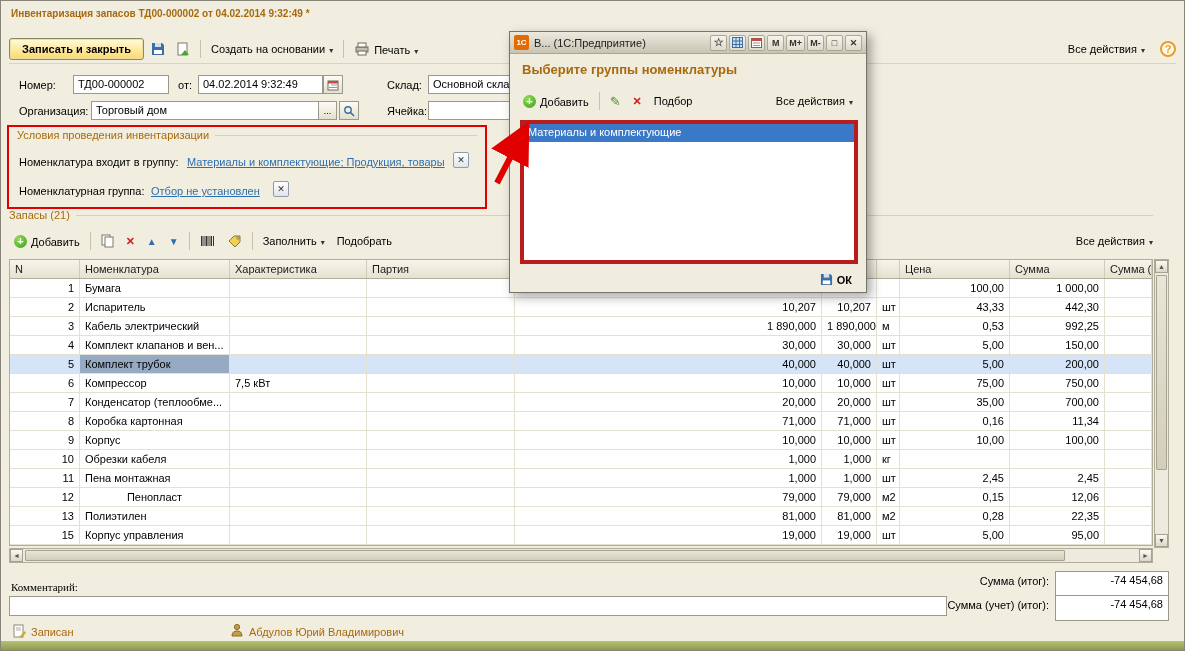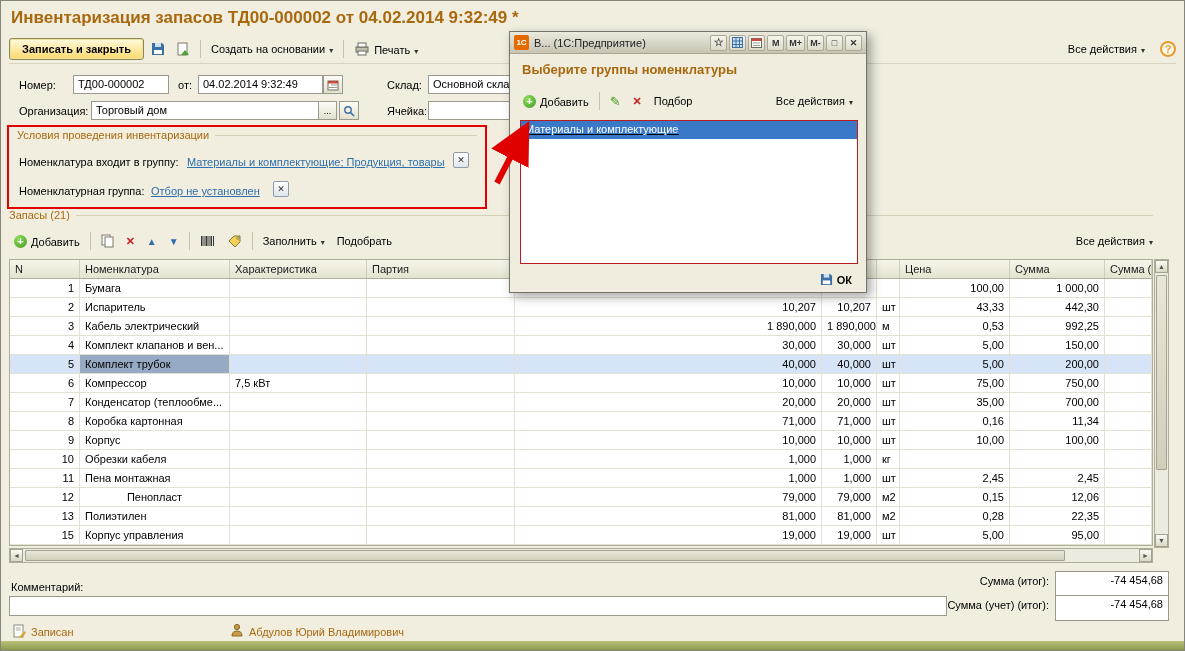--- a/index.html
+++ b/index.html
@@ -2,21 +2,21 @@
 <html><head>
 <meta charset="utf-8">
 <style>
   html,body{margin:0;padding:0;background:#888;}
   *{box-sizing:border-box;}
   .window{
     position:relative;width:1185px;height:651px;background:#f1eee0;
     border:1px solid #87857a;overflow:hidden;
     font-family:"Liberation Sans",sans-serif;font-size:11px;color:#000;
   }
-  .title{position:absolute;left:10px;top:7px;font-size:17px;font-weight:bold;color:#a8690e;white-space:nowrap;}
+  .title{position:absolute;left:10px;top:7px;font-size:10px;font-weight:bold;color:#a8690e;white-space:nowrap;}
   
   .main-toolbar{position:absolute;left:8px;top:36px;right:8px;height:27px;display:flex;align-items:center;gap:2px;border-bottom:1px solid #d8d4c2;padding-bottom:2px;}
   .stocks-toolbar{position:absolute;left:8px;top:228px;height:24px;display:flex;align-items:center;gap:2px;}
   .btn-primary{height:22px;padding:2px 12px;font-weight:bold;font-size:11px;color:#000;
     background:linear-gradient(#fffbe0,#fbd96a);border:1px solid #8a8a56;border-radius:3px;
     box-shadow:inset 0 0 0 1px #efe0a0;cursor:pointer;font-family:"Liberation Sans",sans-serif;}
   .tbtn{display:flex;align-items:flex-end;gap:4px;padding:3px 5px;border-radius:2px;cursor:pointer;white-space:nowrap;}
   .vsep{width:1px;height:18px;background:#c6c2b0;margin:0 3px;}
   .spacer{flex:1;}
   .dd{font-size:8px;color:#333;}
@@ -67,21 +67,21 @@
     border:1px solid #76746a;box-shadow:4px 4px 10px rgba(0,0,0,.35);z-index:40;}
   .dlg-titlebar{height:22px;background:linear-gradient(#eceadf,#c7c4b3);display:flex;align-items:center;
     gap:2px;padding:0 4px;border-bottom:1px solid #a9a696;}
   .dlg-logo{width:15px;height:15px;background:#e46b00;color:#fff;font-size:8px;font-weight:bold;
     display:flex;align-items:center;justify-content:center;border-radius:2px;}
   .dlg-titletext{flex:1;padding-left:3px;white-space:nowrap;overflow:hidden;color:#222;}
   .tb-ico{min-width:17px;height:16px;border:1px solid #aaa795;border-radius:2px;background:linear-gradient(#f6f4ea,#dedacb);
     display:flex;align-items:center;justify-content:center;font-size:9px;font-weight:bold;color:#333;cursor:pointer;padding:0 2px;}
   .dlg-h{position:absolute;left:12px;top:30px;font-size:13px;font-weight:bold;color:#a8690e;white-space:nowrap;}
   .dlg-toolbar{position:absolute;left:8px;top:58px;right:8px;height:22px;display:flex;align-items:center;gap:2px;}
-  .dlg-list{position:absolute;left:10px;top:88px;width:338px;height:144px;background:#fff;border:1px solid #b91c1c;overflow:hidden;text-decoration:underline;}
+  .dlg-list{position:absolute;left:10px;top:88px;width:338px;height:144px;background:#fff;border:4px solid #b91c1c;overflow:hidden;}
   .dlg-item{height:18px;padding:2px 4px 0;white-space:nowrap;cursor:pointer;}
   .dlg-item.sel{background:#3a78c8;color:#fff;}
   .dlg-ok{position:absolute;right:14px;bottom:6px;display:flex;align-items:center;gap:4px;cursor:pointer;font-weight:bold;}
   svg{display:block;}
 </style>
 </head>
 <body>
 
 <div class="window">
 
@@ -426,21 +426,21 @@
   <div class="hscroll">
     <span class="sb-btn" style="left:0;top:0;width:13px;height:13px;">
         <span>◄</span>
       </span>
     <span class="sb-thumb" style="left:15px;top:1px;width:1040px;height:11px;"></span>
     <span class="sb-btn" style="right:0;top:0;width:13px;height:13px;">
         <span>►</span>
       </span>
   </div>
 
-  <span class="lbl" style="left:10px;top:580px;">Комментарий:</span>
+  <span class="lbl" style="left:10px;top:580px;font-family:Liberation Serif, serif;">Комментарий:</span>
   <input class="inp" style="left: 8px; top: 595px; width: 938px;" value="">
 
   <span class="lbl" style="left:900px;top:574px;width:148px;text-align:right;">Сумма (итог):</span>
   <div class="total-fld" style="left:1054px;top:570px;">-74 454,68</div>
   <span class="lbl" style="left:900px;top:598px;width:148px;text-align:right;">Сумма (учет) (итог):</span>
   <div class="total-fld" style="left:1054px;top:594px;">-74 454,68</div>
 
   <span style="position:absolute;left:12px;top:623px;">
     <svg width="13" height="14" viewBox="0 0 13 14">
         <rect x="1" y="1" width="9" height="12" fill="#fff" stroke="#8a8878"></rect>

